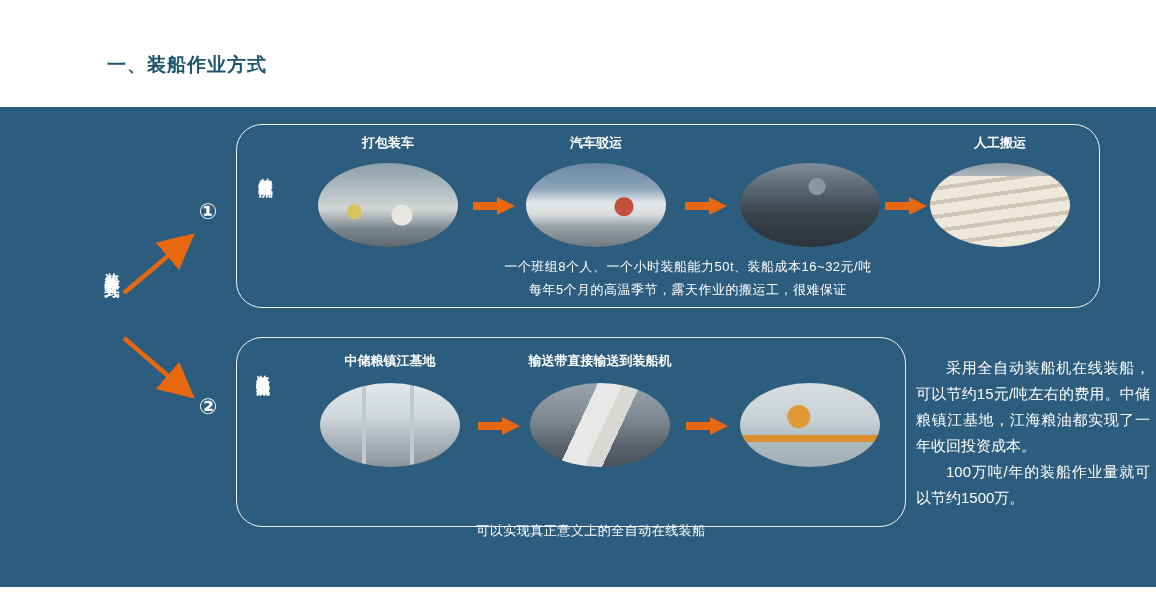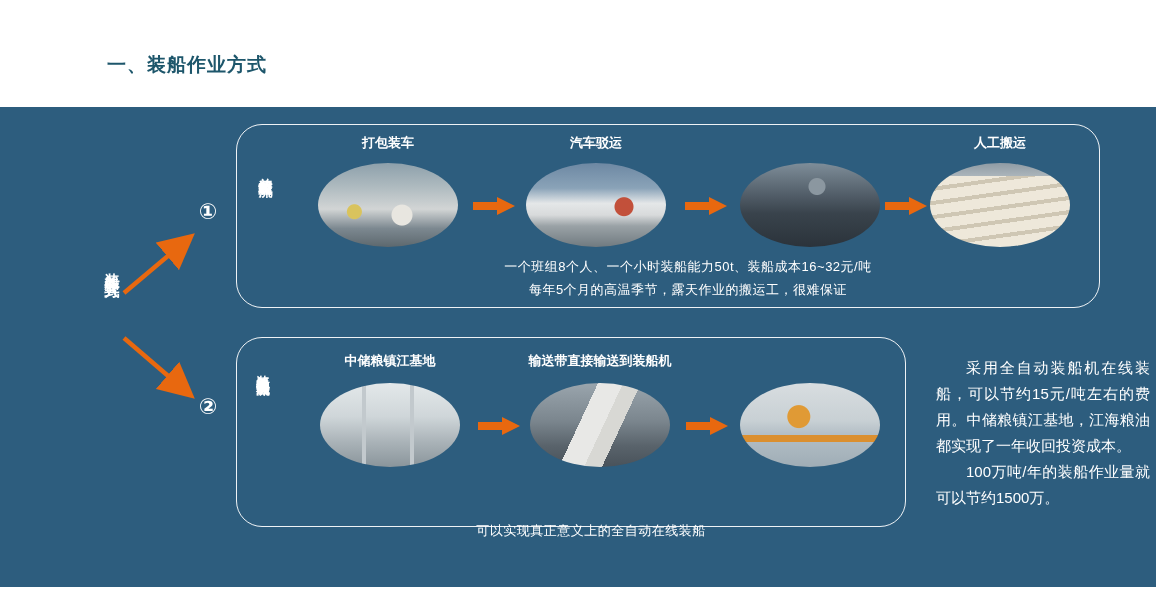--- a/index.html
+++ b/index.html
@@ -41,21 +41,21 @@
 
   
   .barrow{position:absolute;width:42px;height:18px;}
   .barrow::before{content:"";position:absolute;left:0;top:5px;width:24px;height:8px;background:var(--accent);}
   .barrow::after{content:"";position:absolute;left:24px;top:0;width:0;height:0;border-left:18px solid var(--accent);border-top:9px solid transparent;border-bottom:9px solid transparent;}
 
   .note{position:absolute;left:50px;right:10px;color:var(--text-white);font-size:13px;text-align:center;letter-spacing:0.5px;}
 
   
   .right-note{position:absolute;left:916px;top:355px;width:234px;color:var(--text-white);font-size:15px;line-height:26px;text-align:justify;}
-  .right-note p{text-indent:2em;margin-left:20px;}
+  .right-note p{text-indent:2em;}
 
   .bottombar{position:absolute;left:0;top:587px;width:1156px;height:28px;background:#ffffff;}
 
   
   .ph1{background:
     radial-gradient(circle at 26% 58%, #d9c35d 0 7px, transparent 8px),
     radial-gradient(circle at 60% 62%, #e8e6e0 0 10px, transparent 11px),
     linear-gradient(180deg,#8da0ab 0%,#aebabf 28%,#d2d5d5 55%,#7c8890 78%,#5d686e 100%);}
   .ph2{background:
     radial-gradient(circle at 70% 52%, #c2503a 0 9px, transparent 10px),

